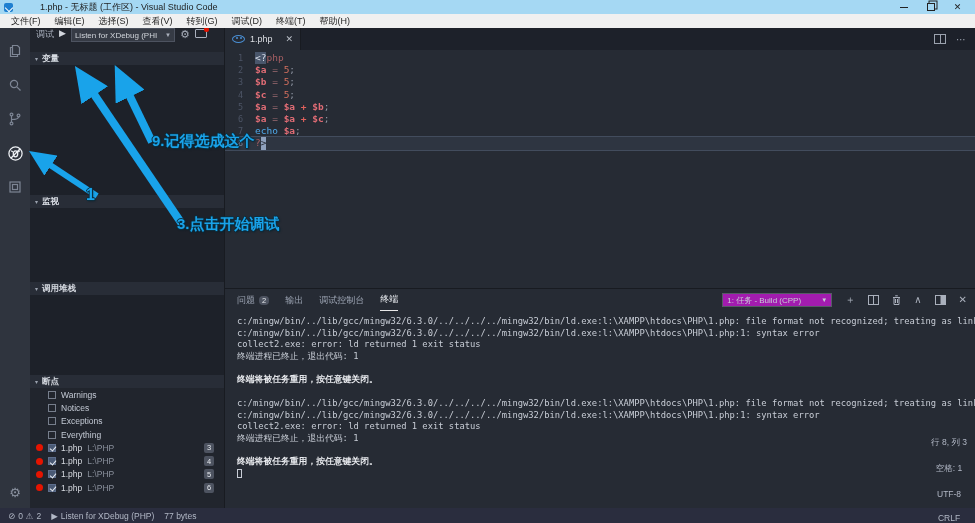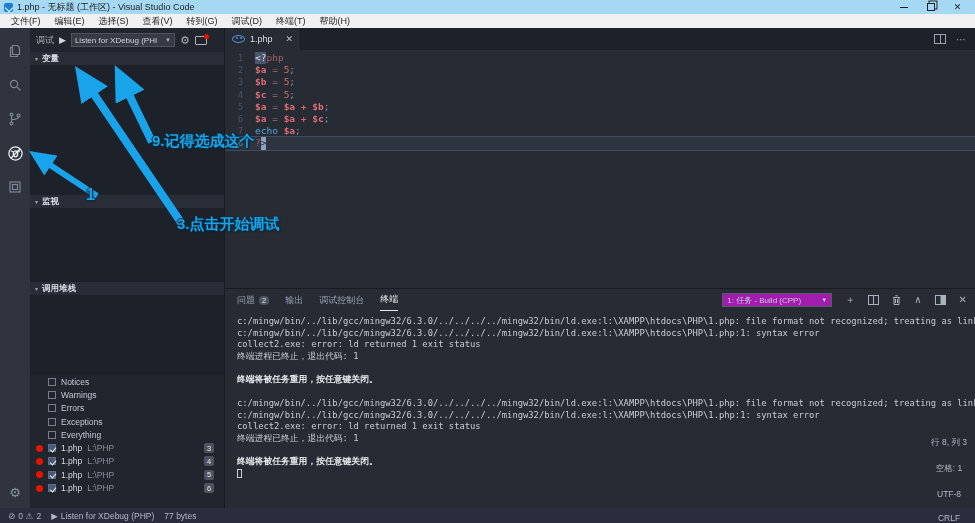--- a/index.html
+++ b/index.html
@@ -3,21 +3,21 @@
 <meta charset="utf-8">
 <style>
   * { margin:0; padding:0; box-sizing:border-box; }
   html,body { width:975px; height:523px; overflow:hidden; background:#181b21;
     font-family:"Liberation Sans","DejaVu Sans",sans-serif; }
   .app { position:relative; width:975px; height:523px; }
 
   
   .titlebar { position:absolute; left:0; top:0; width:975px; height:14px;
     background:#a5d8f3; display:flex; align-items:center; padding:0 4px;
-    font-size:9px; color:#1e1e1e; }
+    font-size:9px; color:#1e1e1e;gap:23px; }
   .vsc-logo { width:9px; height:9px; border-radius:2px; background:#1e7fd0;
     margin-right:4px; position:relative; flex:0 0 auto;}
   .vsc-logo::after{content:""; position:absolute; left:2px; top:2px; width:5px; height:5px;
     border-left:1.5px solid #fff; border-bottom:1.5px solid #fff; transform:rotate(-45deg);}
   .win-controls { margin-left:auto; display:flex; gap:16px; align-items:center; padding-right:8px;}
   .wc { width:11px; height:10px; position:relative; cursor:default; color:#222; font-size:9px;
     display:flex; align-items:center; justify-content:center;}
   .wc-min::after{content:""; width:8px; height:0; border-top:1px solid #222;}
   .wc-restore::after{content:""; width:6px; height:6px; border:1px solid #222; background:transparent;
     box-shadow:2px -2px 0 -0.5px #a5d8f3, 2px -2px 0 0.5px #222;}
@@ -35,21 +35,21 @@
     align-items:center; padding-top:6px; position:relative; }
   .ab-icon { width:30px; height:34px; display:flex; align-items:center; justify-content:center; }
   .ab-icon svg { stroke:#7d8594; fill:none; stroke-width:1.2; }
   .ab-icon.active svg { stroke:#eef1f5; }
   .ab-gear { position:absolute; bottom:8px; left:0; width:30px; text-align:center;
     color:#8a919f; font-size:13px; font-family:"DejaVu Sans",sans-serif;}
 
   
   .sidebar { width:195px; background:#21252d; border-right:1px solid #181b21;
     display:flex; flex-direction:column; font-size:9px; color:#c3c9d4; overflow:hidden;}
-  .debug-toolbar { height:24px; display:flex; align-items:center; padding:0 4px 0 6px; gap:5px; }
+  .debug-toolbar { height:24px; display:flex; align-items:flex-start; padding:0 4px 0 6px; gap:5px; }
   .dbg-title { color:#a9b0bd; font-size:9px; }
   .dbg-play { color:#d3d7de; font-size:9px; cursor:pointer;}
   .dbg-select { flex:0 0 auto; width:104px; height:14px; background:#363b45;
     border:1px solid #4d5360; color:#d0d4da; font-size:8px; display:flex;
     align-items:center; padding:0 3px; cursor:pointer; white-space:nowrap; overflow:hidden;}
   .dbg-select .arrow { margin-left:auto; font-size:6px; color:#aab0bc;}
   .dbg-gear { color:#aab0bc; font-size:11px; cursor:pointer; font-family:"DejaVu Sans",sans-serif;}
   .dbg-console { position:relative; width:14px; height:11px; cursor:pointer;}
   .dbg-console .frame{ position:absolute; left:0; top:1px; width:12px; height:9px;
     border:1px solid #aab0bc; border-radius:1px;}
@@ -244,32 +244,32 @@
         <span>监视</span>
       </div>
       <div class="sect-body" style="height:74px;"></div>
 
       <div class="sect-hdr">
         <span class="tw">▾</span>
         <span>调用堆栈</span>
       </div>
       <div class="sect-body" style="height:80px;"></div>
 
+      <div class="sect-hdr">
+        <span class="tw">▾</span>
+        <span>断点</span>
+      </div>
       <div class="bp-list">
         <div class="bp-row filter">
           <span class="cbx"></span>
-          <span>Notices</span>
+          <span>Warnings</span>
         </div>
         <div class="bp-row filter">
           <span class="cbx"></span>
-          <span>Warnings</span>
-        </div>
-        <div class="bp-row filter">
-          <span class="cbx"></span>
-          <span>Errors</span>
+          <span>Notices</span>
         </div>
         <div class="bp-row filter">
           <span class="cbx"></span>
           <span>Exceptions</span>
         </div>
         <div class="bp-row filter">
           <span class="cbx"></span>
           <span>Everything</span>
         </div>
         <div class="bp-row">

